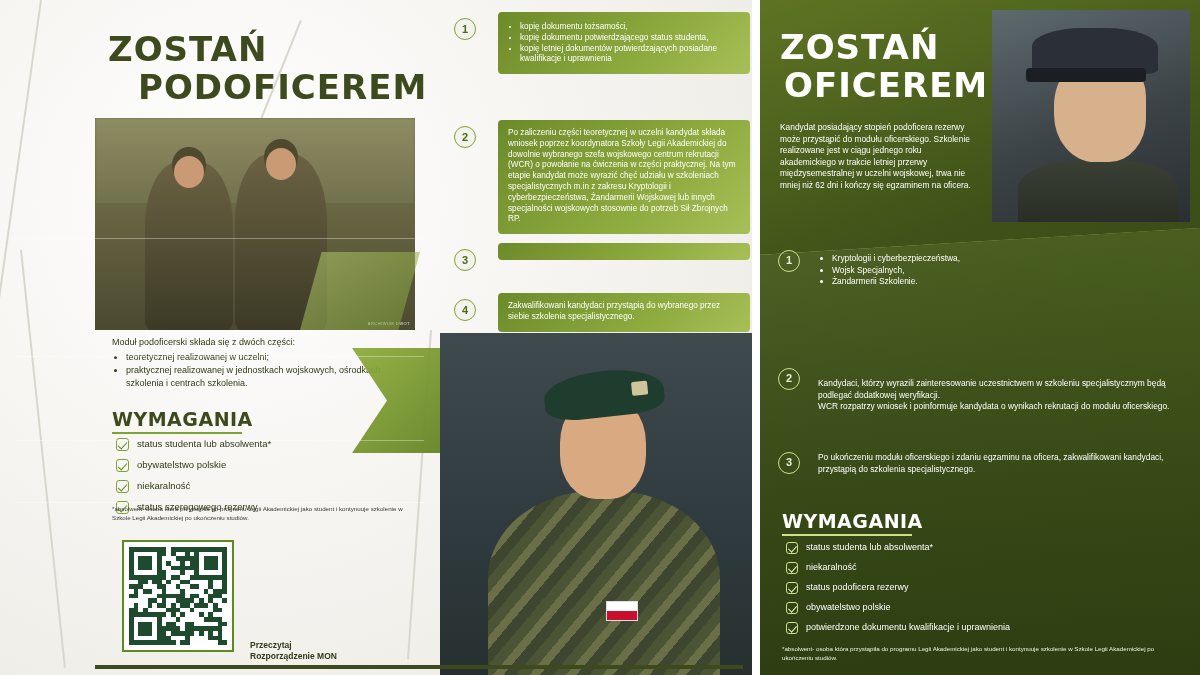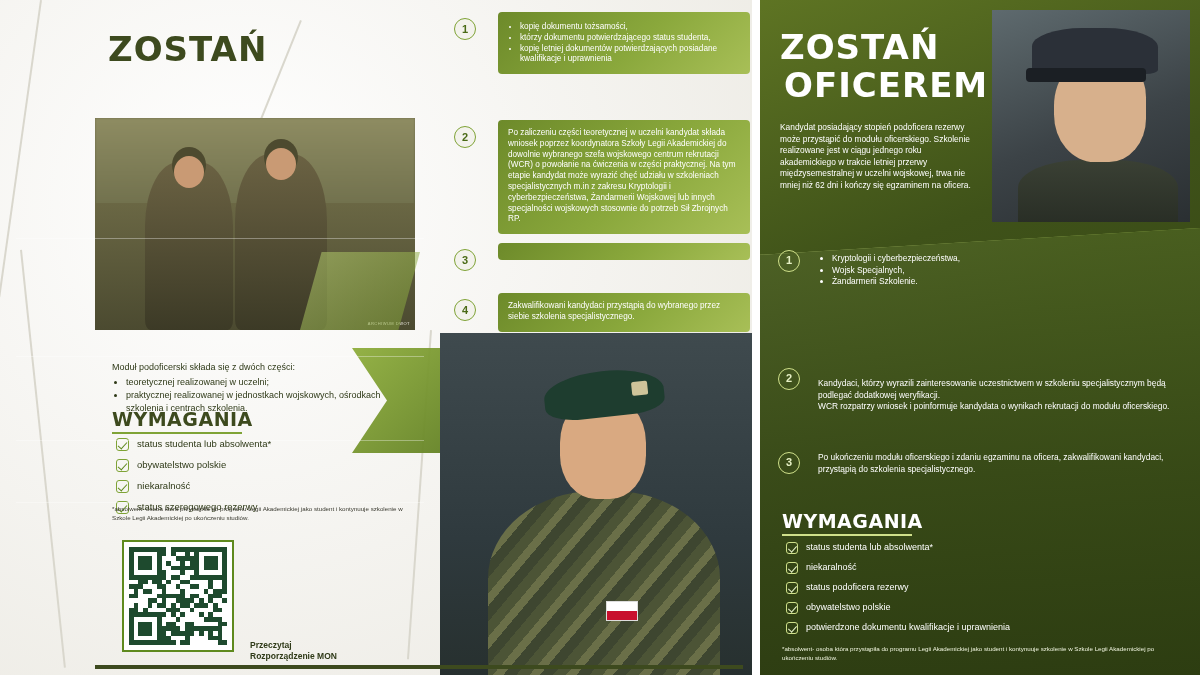--- a/index.html
+++ b/index.html
@@ -69,21 +69,21 @@
     background: #c99a74;
     box-shadow: 0 -7px 0 2px #4d4a2f;
   }
   .photo-credit {
     position: absolute; right: 5px; bottom: 4px;
     font-size: 4px; color: #e9e7dc; letter-spacing: .5px;
   }
 
   .module-note {
     position: absolute; left: 112px; top: 336px; width: 300px;
-    font-size: 9px; line-height: 12.5px; color: #2f3a18; margin-top: 25px;
+    font-size: 9px; line-height: 12.5px; color: #2f3a18;
   }
   .module-note ul { margin: 2px 0 0 14px; }
   .module-note li { margin-bottom: 1px; }
 
   .wymagania-left {
     position: absolute; left: 112px; top: 408px;
     font-size: 19px; font-weight: bold; color: #3d4a1e; letter-spacing: .5px;
     font-family: "DejaVu Sans", sans-serif;
   }
   .wym-underline {
@@ -296,20 +296,21 @@
   <div class="paper"></div>
 
   <div class="crack" style="left:40px;top:0;width:2px;height:300px;transform:rotate(8deg);"></div>
   <div class="crack" style="left:20px;top:250px;width:2px;height:420px;transform:rotate(-6deg);"></div>
   <div class="crack" style="left:300px;top:20px;width:1.5px;height:160px;transform:rotate(22deg);"></div>
   <div class="crack" style="left:430px;top:330px;width:1.5px;height:330px;transform:rotate(4deg);"></div>
 
   <div class="left-panel">
     <div class="title-left">
       <span>ZOSTAŃ</span>
+      <span class="l2">PODOFICEREM</span>
     </div>
 
     <div class="photo-soldiers">
       <div class="sky"></div>
       <div class="ground"></div>
       <div class="fig a">
           <div class="head"></div>
         </div>
       <div class="fig b">
           <div class="head"></div>
@@ -799,21 +800,21 @@
 
     <div class="green-arrow2"></div>
     <div class="green-arrow"></div>
   </div>
 
   <div class="center-col">
     <div class="step" style="top:12px;">
       <div class="bullet-num">1</div>
       <ul>
         <li>kopię dokumentu tożsamości,</li>
-        <li>którzy dokumentu potwierdzającego status studenta,</li>
+        <li>kopię dokumentu potwierdzającego status studenta,</li>
         <li>kopię letniej dokumentów potwierdzających posiadane kwalifikacje i uprawnienia</li>
       </ul>
     </div>
 
     <div class="step" style="top:120px;">
       <div class="bullet-num">2</div>
       <div>Po zaliczeniu części teoretycznej w uczelni kandydat składa wniosek poprzez koordynatora Szkoły Legii Akademickiej do dowolnie wybranego szefa wojskowego centrum rekrutacji (WCR) o powołanie na ćwiczenia w części praktycznej. Na tym etapie kandydat może wyrazić chęć udziału w szkoleniach specjalistycznych m.in z zakresu Kryptologii i cyberbezpieczeństwa, Żandarmerii Wojskowej lub innych specjalności wojskowych stosownie do potrzeb Sił Zbrojnych RP.</div>
     </div>
 
     <div class="step" style="top:243px;">

